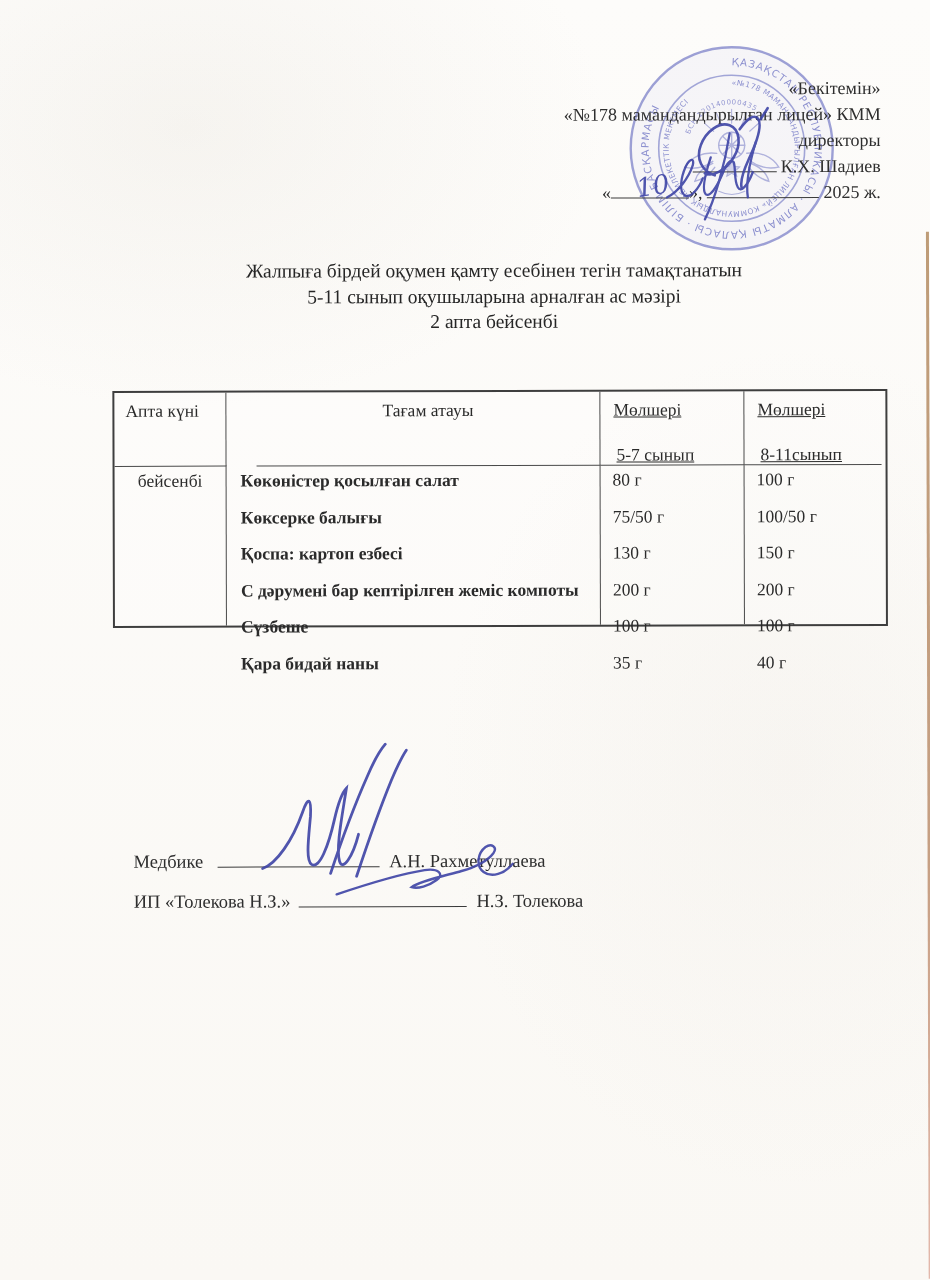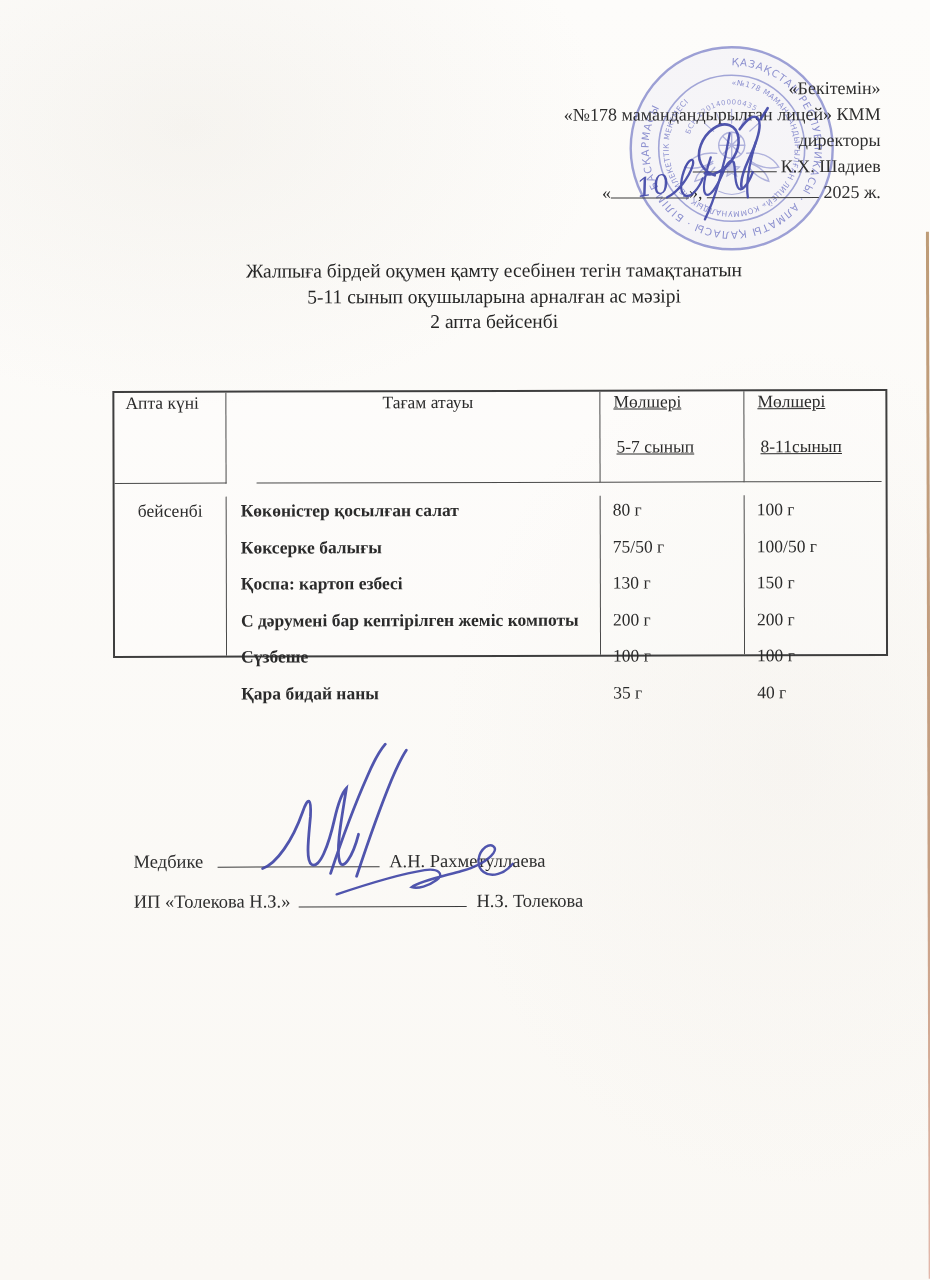--- a/index.html
+++ b/index.html
@@ -28,26 +28,26 @@
   .title{position:absolute;left:130px;top:258px;width:730px;text-align:center;
     font-size:19.5px;line-height:25.5px;color:#262626;}
   
   .menu-table{position:absolute;left:113px;top:390px;width:771px;
     border:2px solid #3e3e3e;background:rgba(255,255,255,.25);
     display:grid;grid-template-columns:112px 374px 144px 137px;}
   .cell{border-right:1.5px solid #4a4a4a;border-bottom:1.5px solid #4a4a4a;
     font-size:17.5px;color:#2b2b2b;box-sizing:border-box;}
   .cell.last{border-right:none;}
   .cell.bottom{border-bottom:none;}
-  .hcell{height:91px;}
+  .hcell{height:74px;padding-top:8px;}
   .h-day{padding-left:11px;}
   .h-dish{text-align:center;margin-left:30px;}
   .h-portion{padding-left:13px;text-decoration:underline;}
   .h-portion .l2{margin-top:24px;padding-left:3px;}
-  .bcell{height:159px;padding-top:4px;margin-top:13px;}
+  .bcell{height:159px;padding-top:4px;}
   .day-name{text-align:center;}
   .line{height:36.6px;}
   .dishes{padding-left:14px;font-weight:bold;}
   .portions{padding-left:12px;}
   
   .sig-row{position:absolute;left:133px;white-space:nowrap;font-size:18.5px;color:#2e2e2e;}
   .sig1{top:848px;}
   .sig2{top:888px;}
   .sig-row .blank{height:18px;}
   .sl1{width:162px;margin:0 10px 0 14px;}

